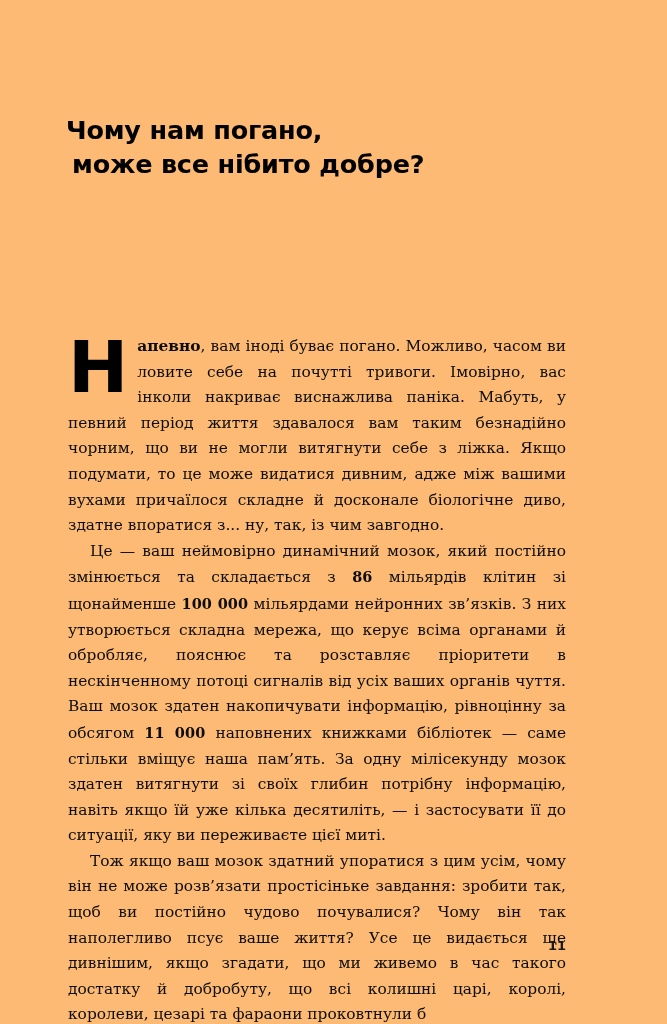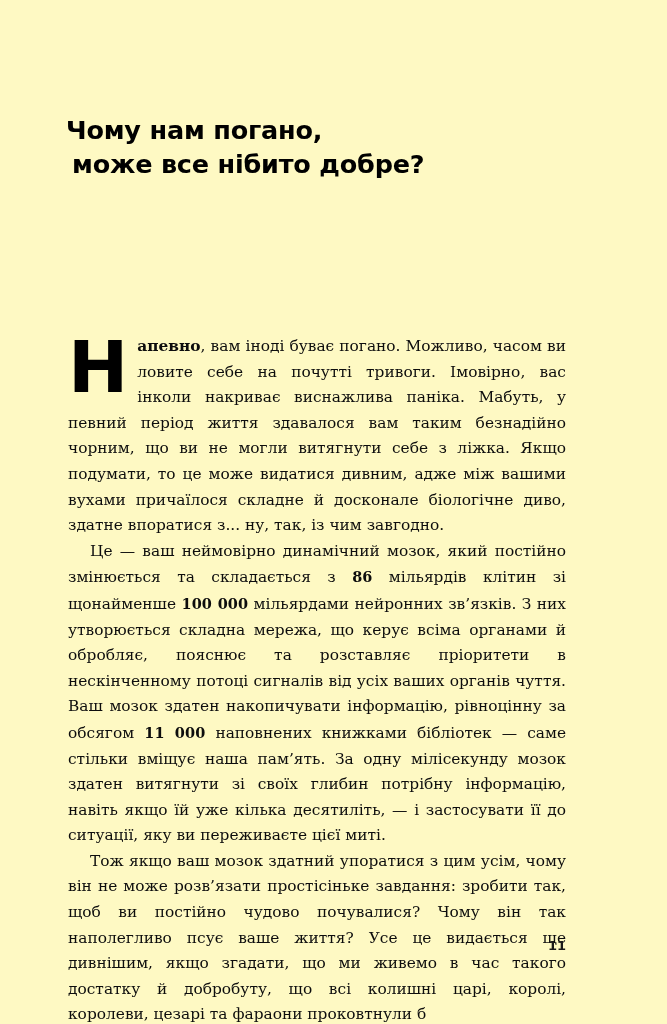--- a/index.html
+++ b/index.html
@@ -6,21 +6,21 @@
   html, body {
     margin: 0;
     padding: 0;
     background: #ffffff;
   }
 
   .page {
     position: relative;
     width: 667px;
     height: 1024px;
-    background: #fef9c3;
+    background: #fdba74;
     overflow: hidden;
     box-sizing: border-box;
   }
 
   
   .chapter-title {
     position: absolute;
     left: 66px;
     top: 96px;
     width: 520px;

